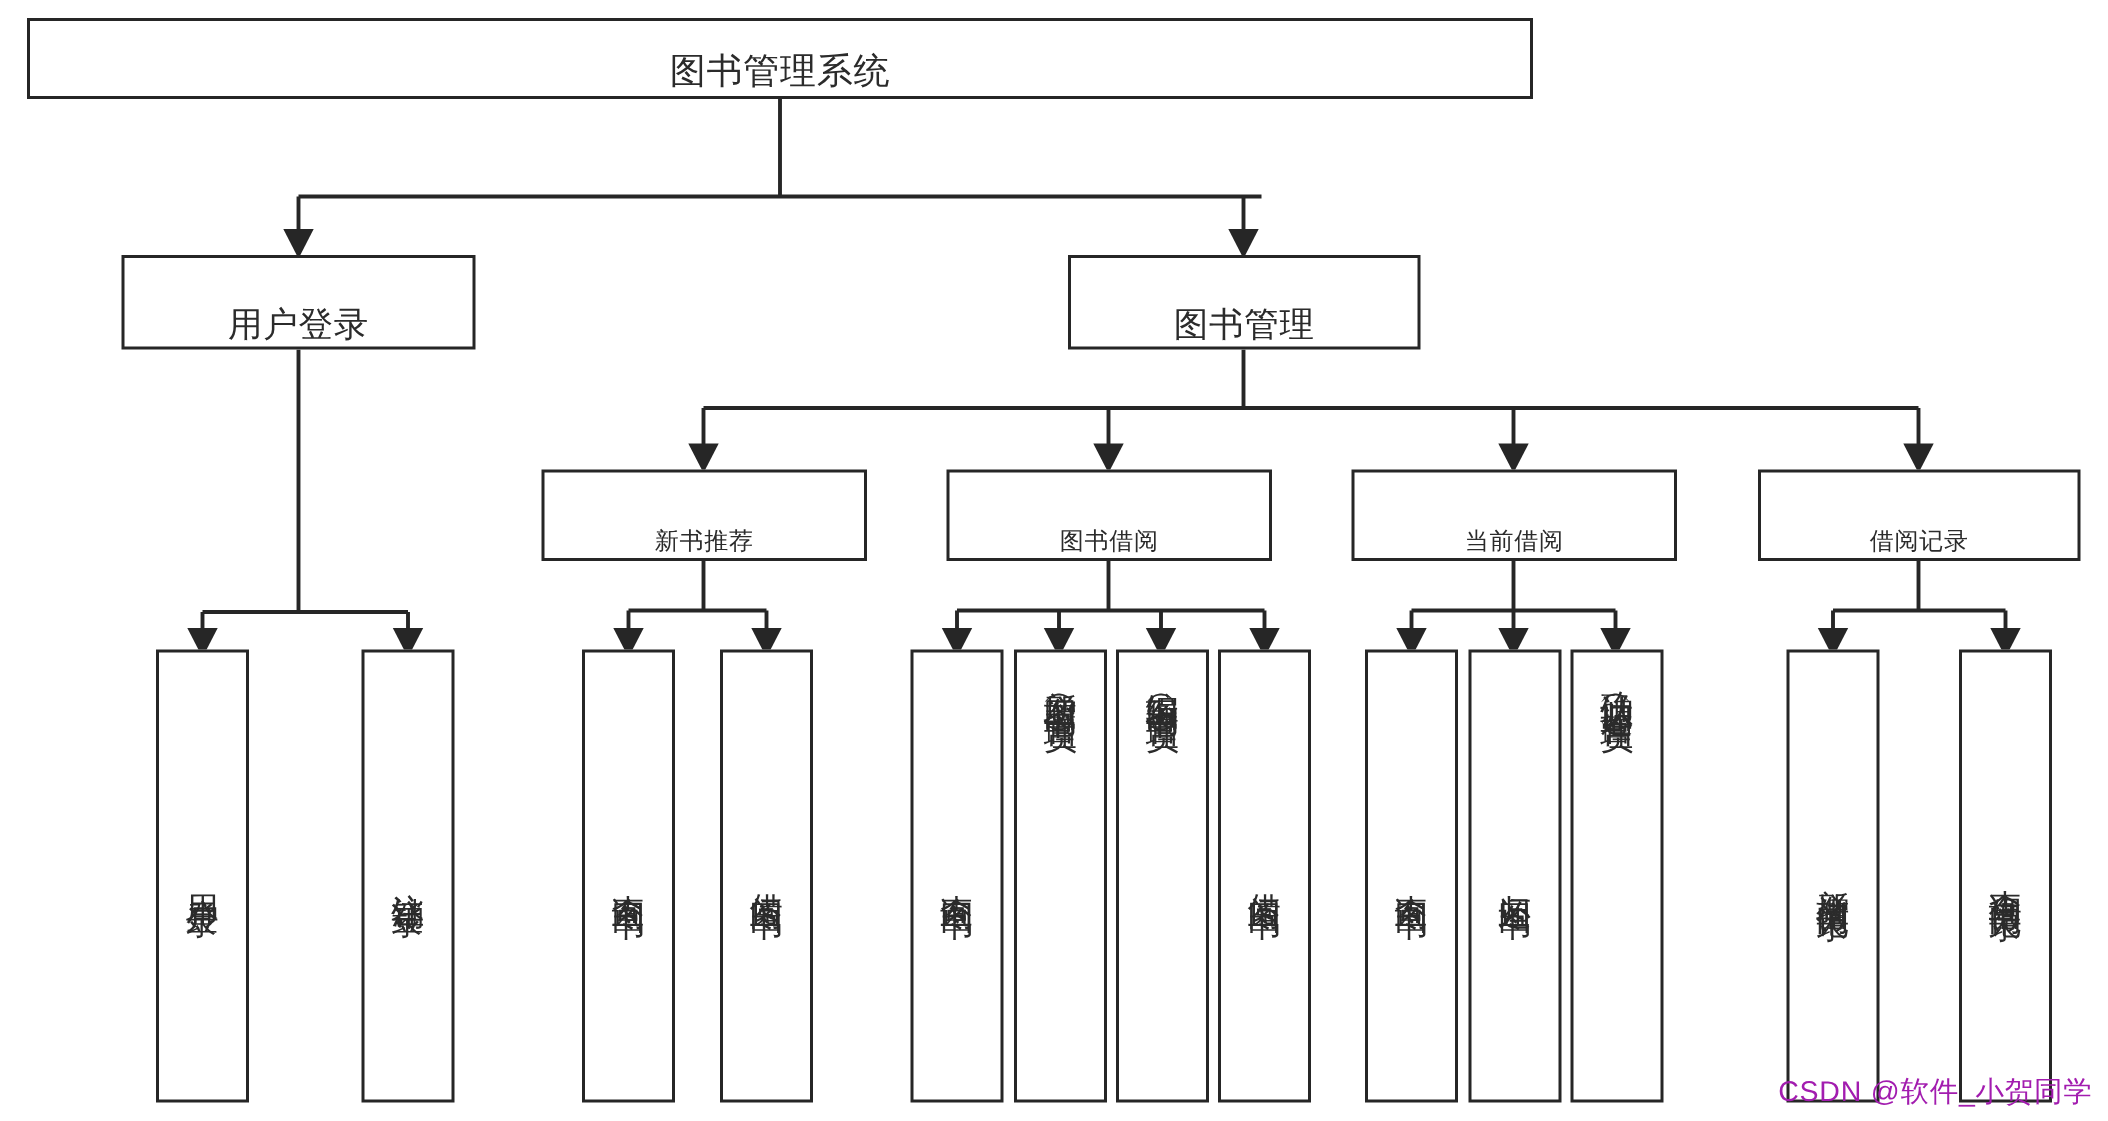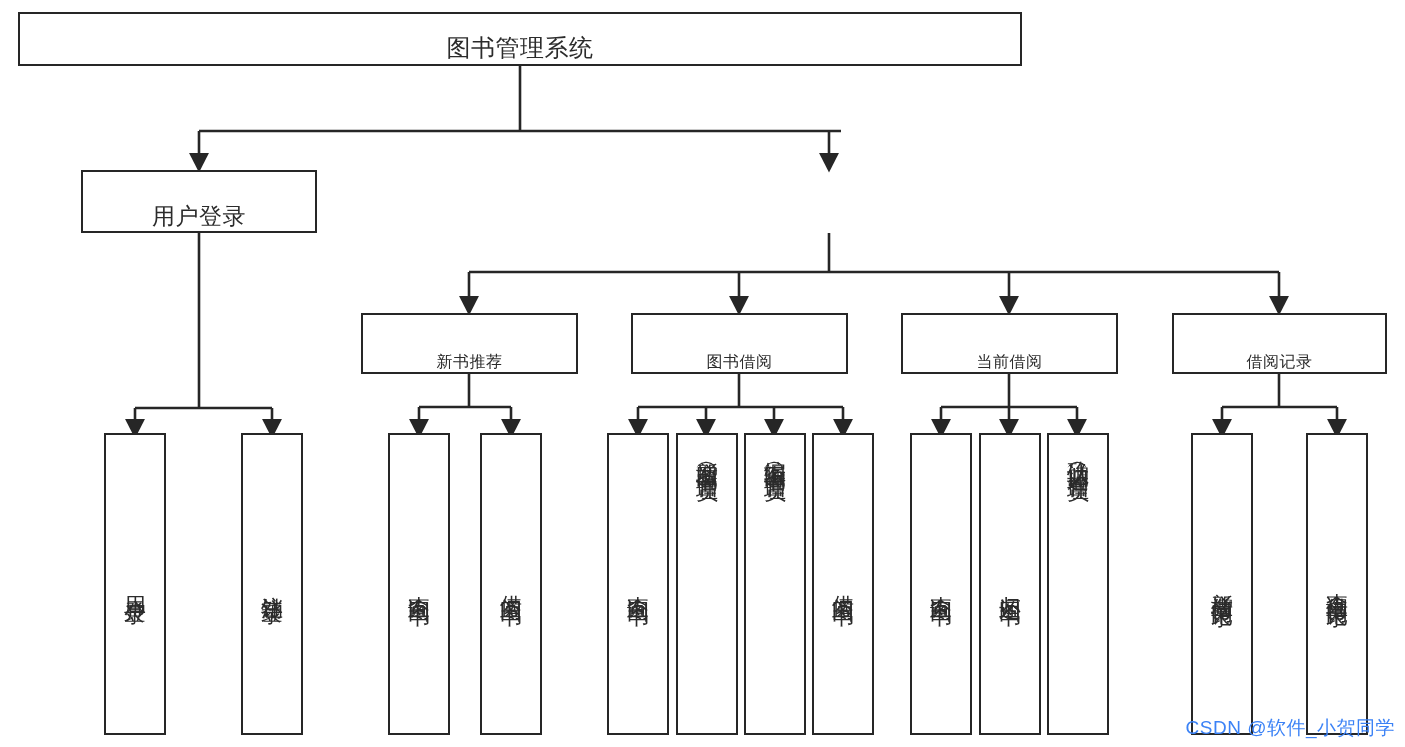--- a/index.html
+++ b/index.html
@@ -64,21 +64,21 @@
   }
   .node.v.centered {
     align-items: center;
     padding-top: 0;
   }
   .watermark {
     position: absolute;
     right: 10px;
     bottom: 6px;
     font-size: 19px;
-    color: #3b82f6;
+    color: #a21caf;
     letter-spacing: 0.5px;
     white-space: nowrap;
     font-family: "Liberation Sans", "DejaVu Sans", sans-serif;
   }
 </style>
 </head>
 <body>
 
 <div id="canvas">
 
@@ -132,20 +132,23 @@
     </g>
   </svg>
 
   <div class="node h root" style="left:18px; top:12px; width:1004px; height:54px;">
     <span class="lbl">图书管理系统</span>
   </div>
 
   <div class="node h lvl2" style="left:81px; top:170px; width:236px; height:63px;">
     <span class="lbl">用户登录</span>
   </div>
+  <div class="node h lvl2" style="left:712px; top:170px; width:235px; height:63px;">
+    <span class="lbl">图书管理</span>
+  </div>
 
   <div class="node h lvl3" style="left:361px; top:313px; width:217px; height:61px;">
     <span class="lbl">新书推荐</span>
   </div>
   <div class="node h lvl3" style="left:631px; top:313px; width:217px; height:61px;">
     <span class="lbl">图书借阅</span>
   </div>
   <div class="node h lvl3" style="left:1172px; top:313px; width:215px; height:61px;">
     <span class="lbl">借阅记录</span>
   </div>

